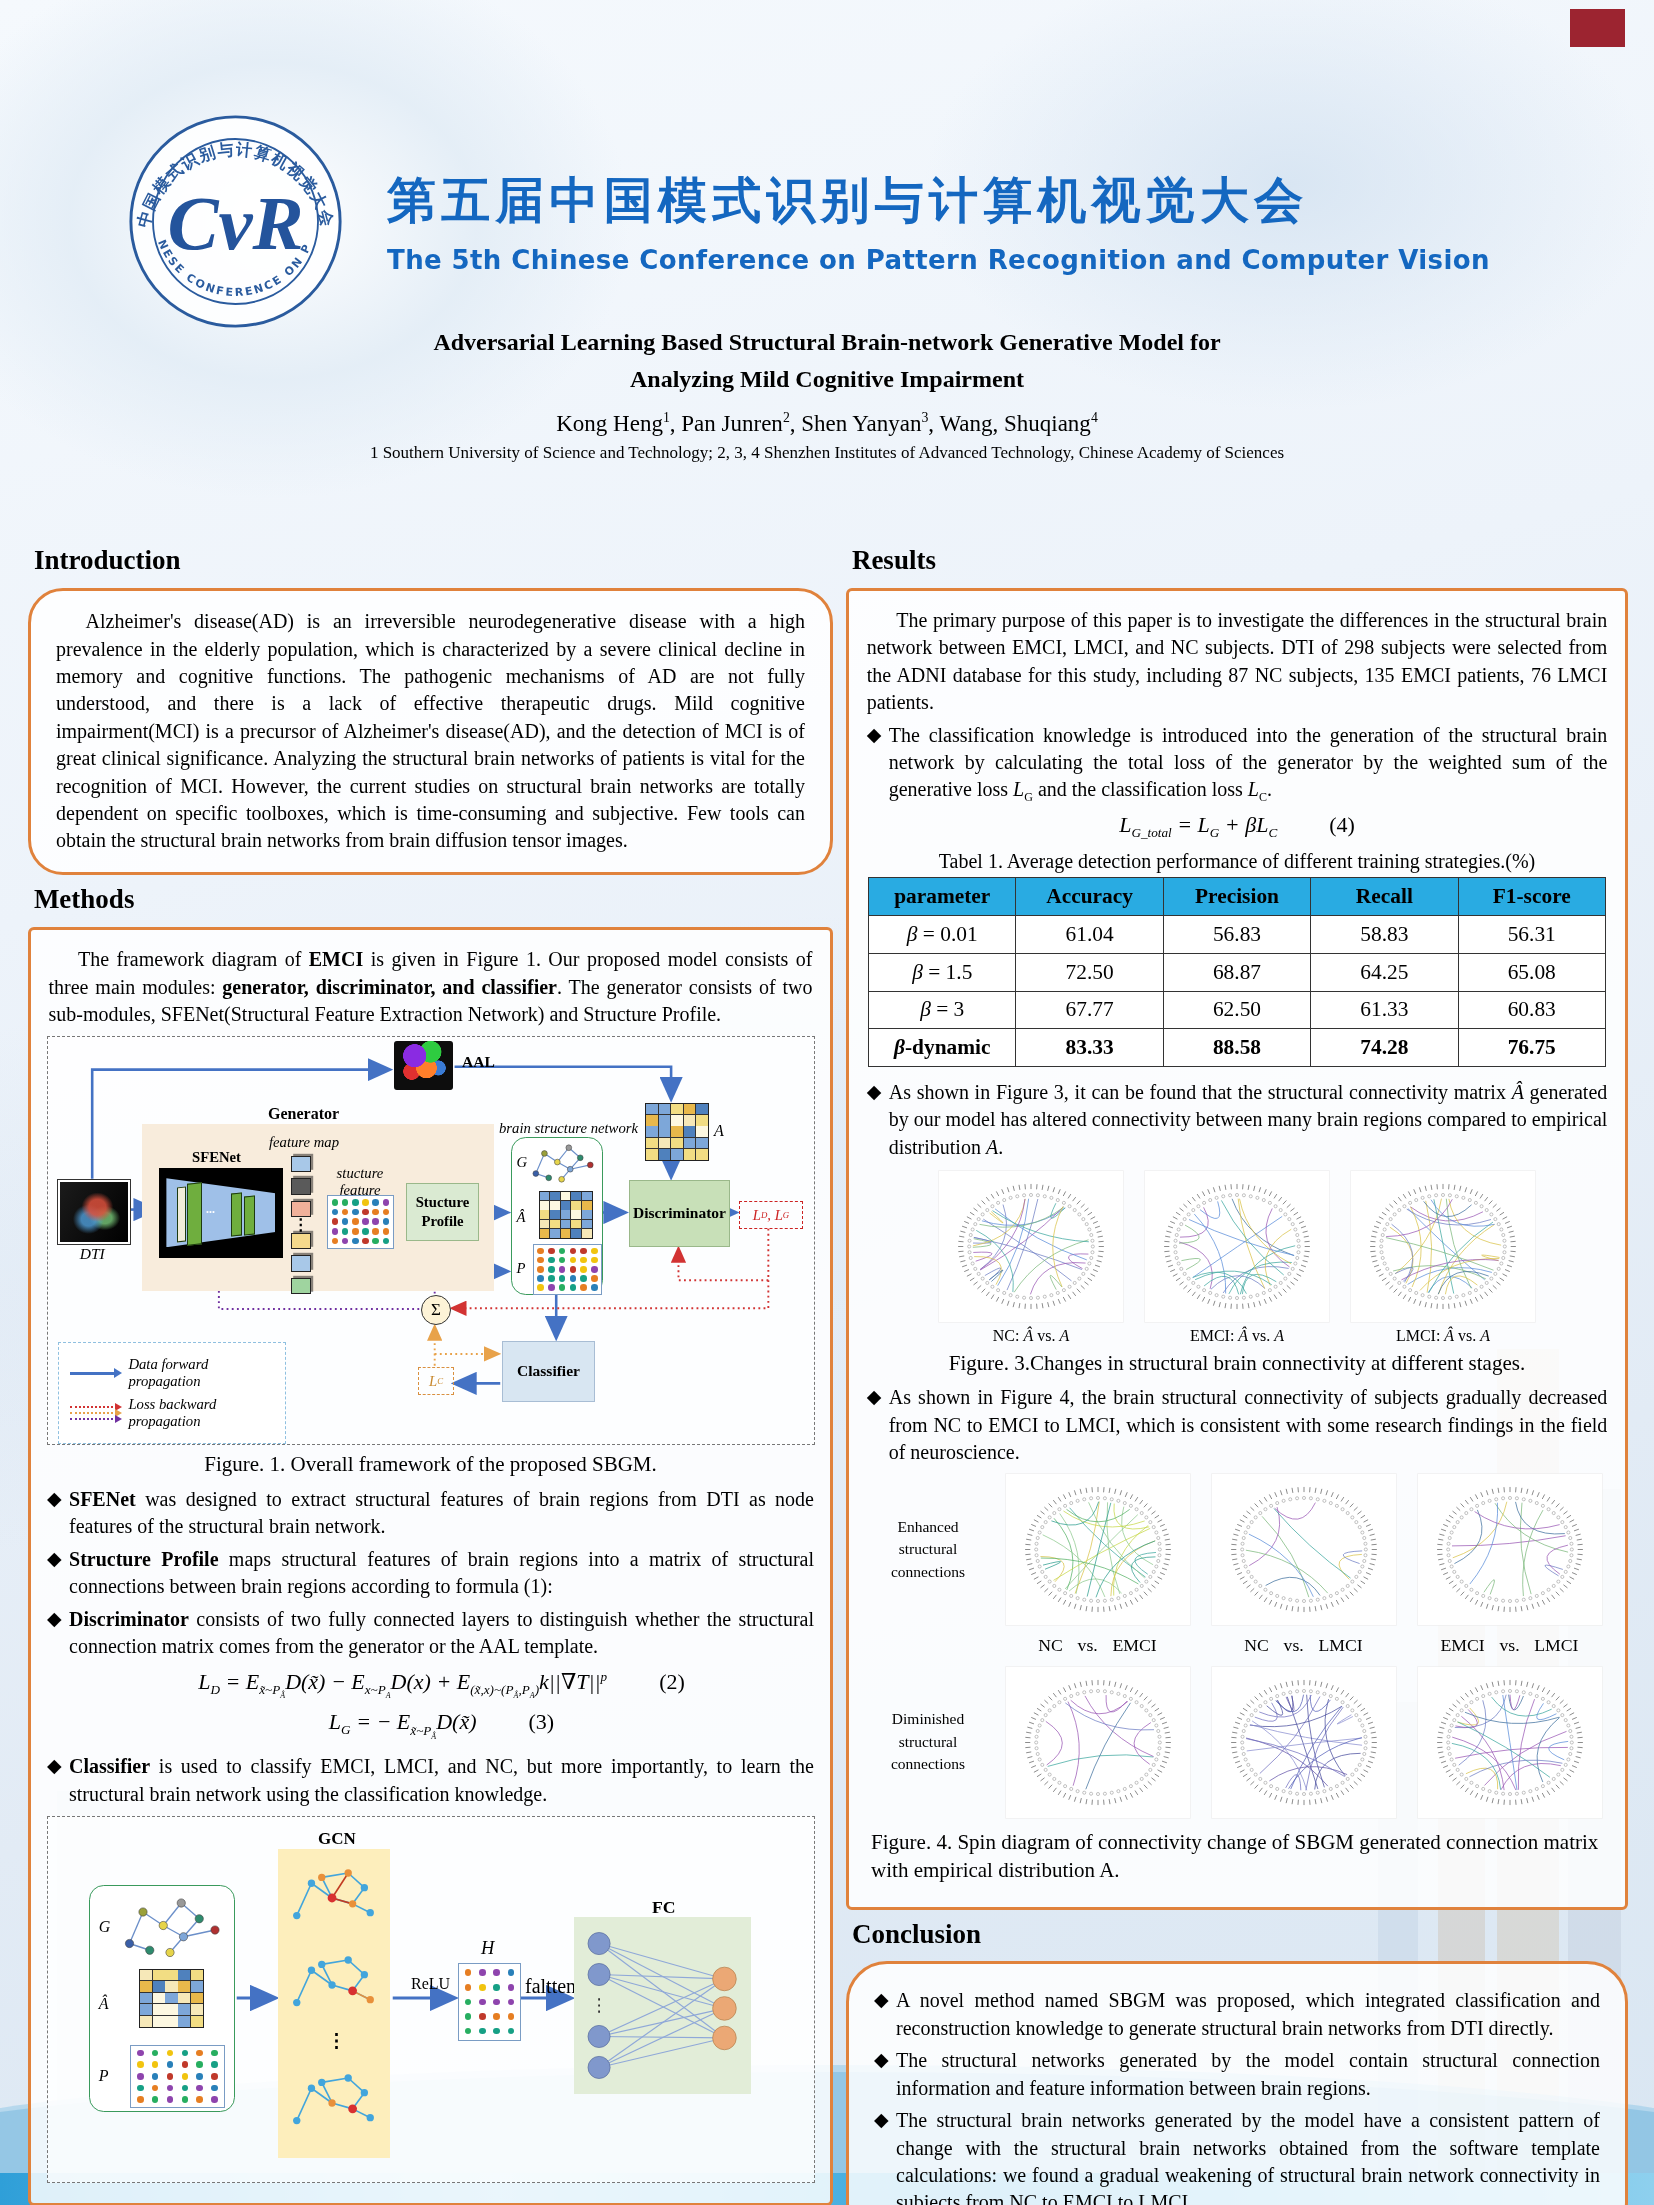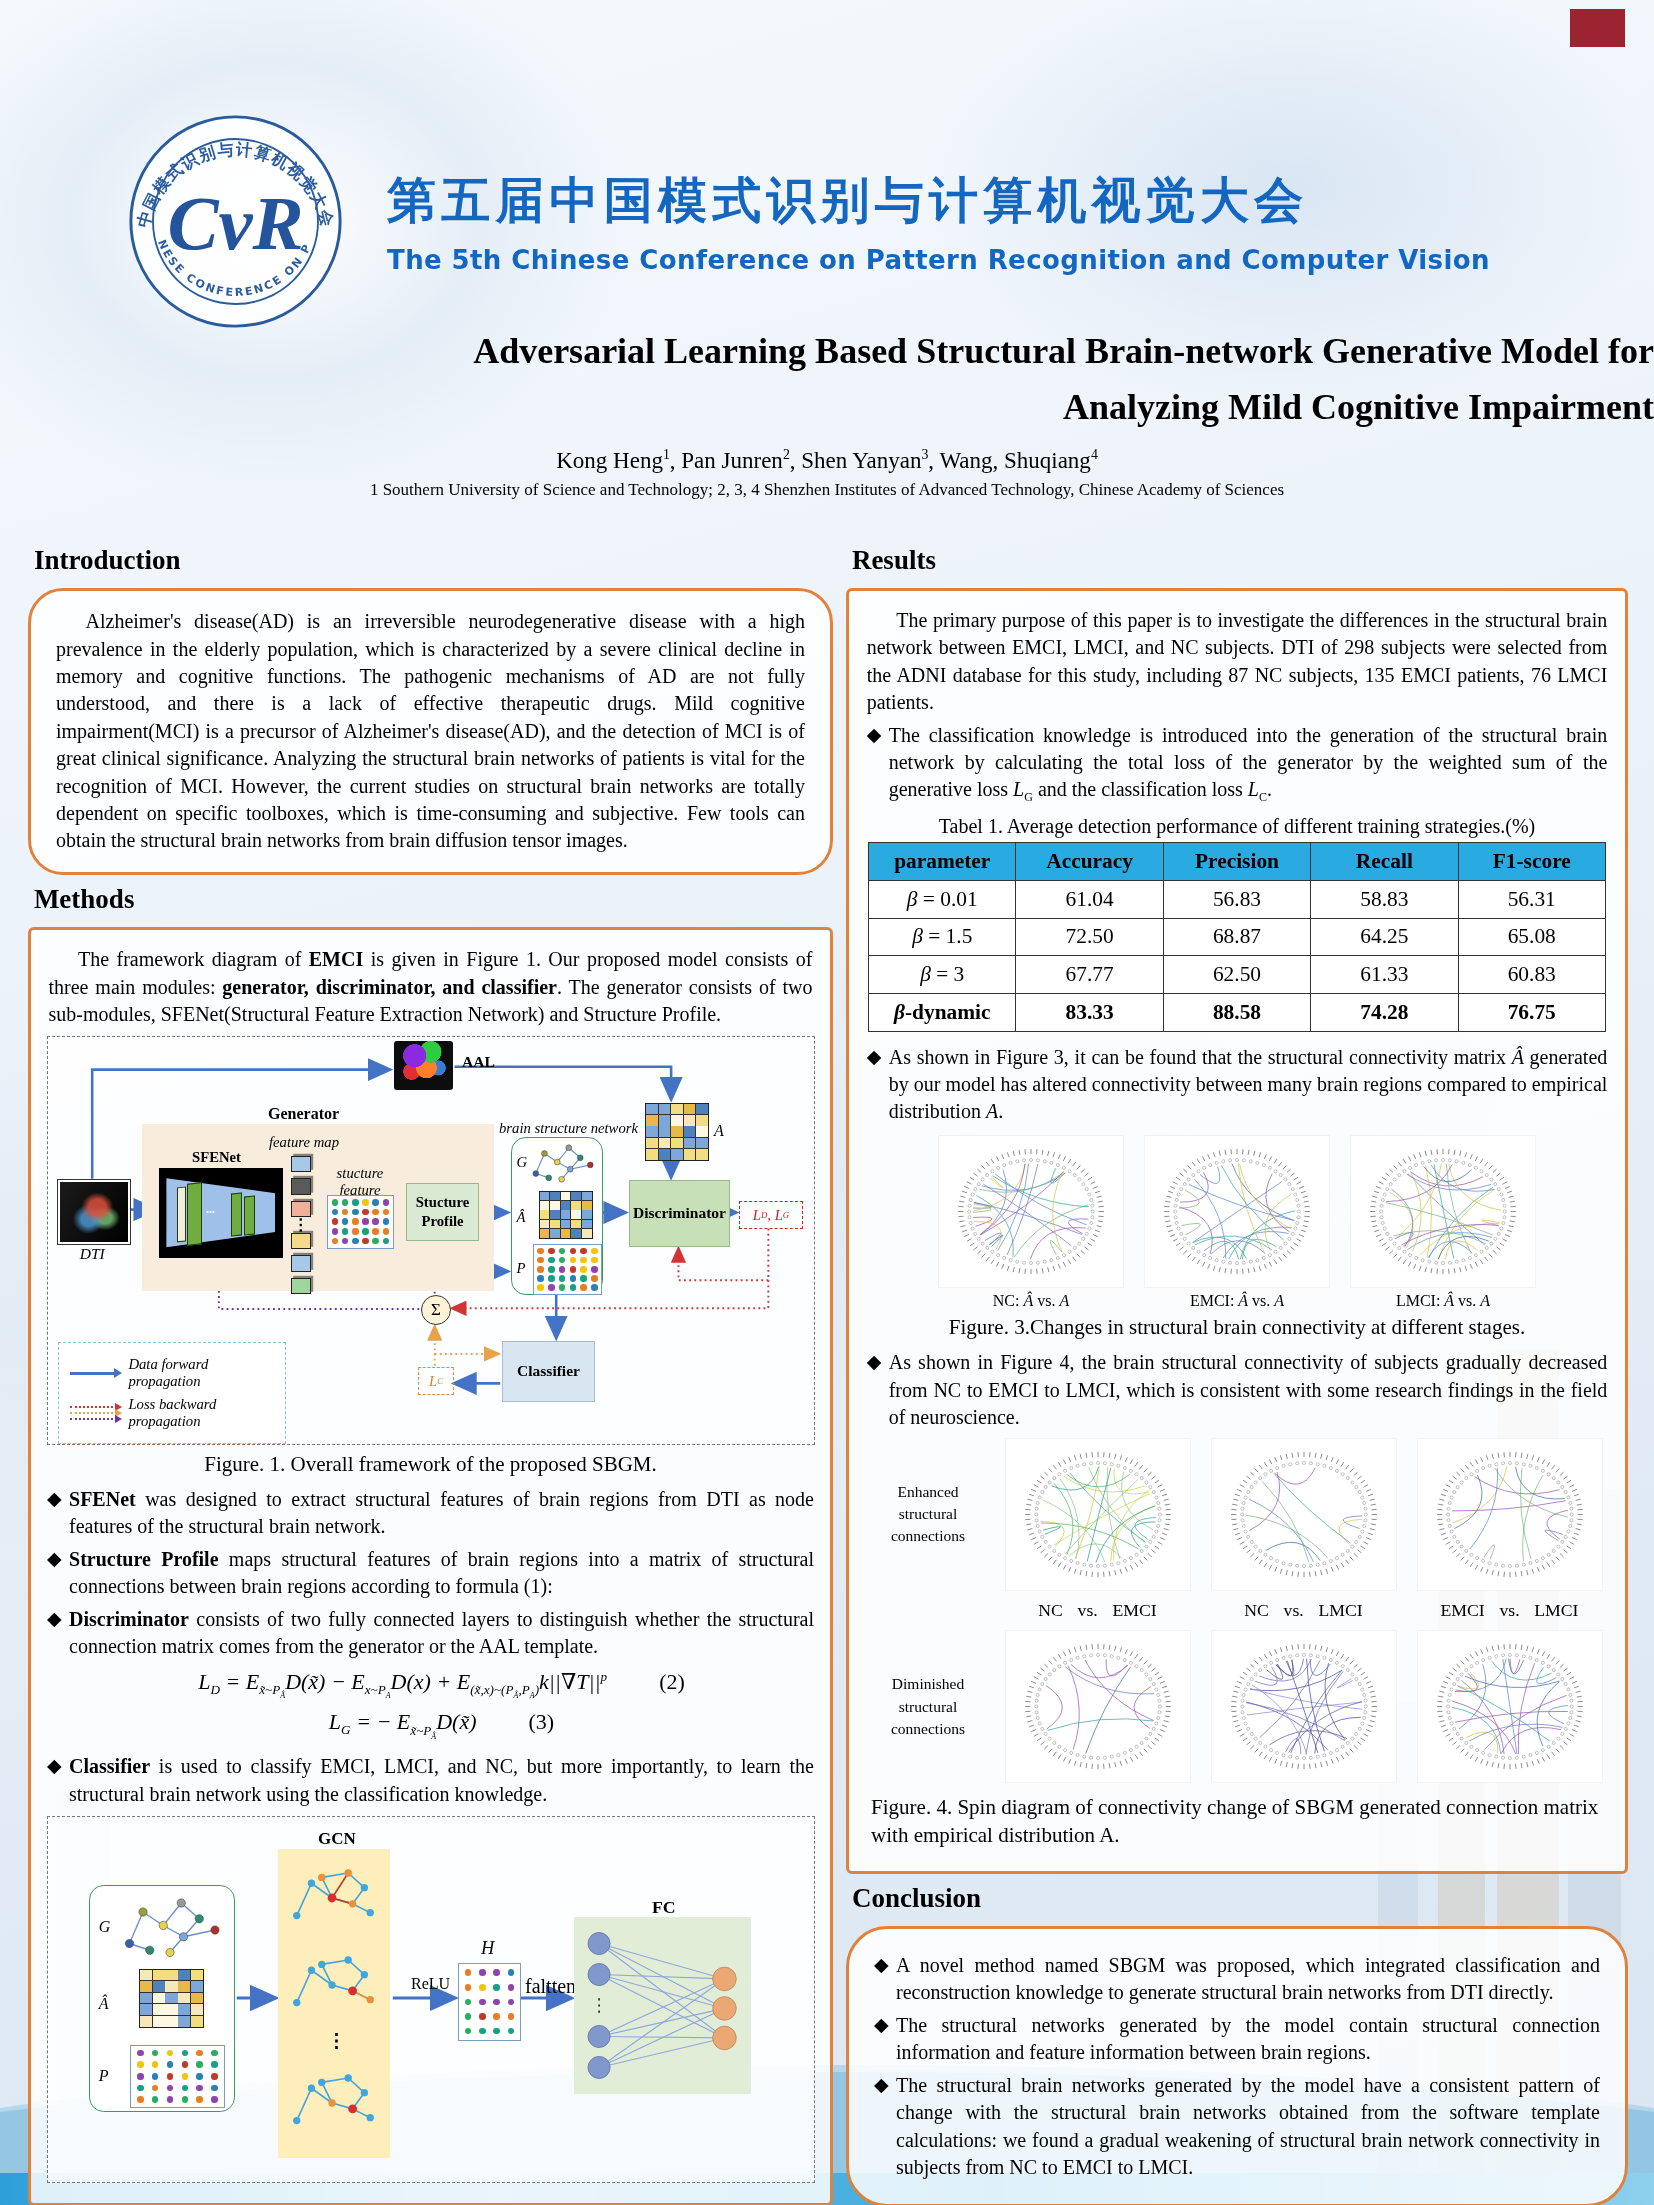--- a/index.html
+++ b/index.html
@@ -16,21 +16,21 @@
   .wave2{left:-15%;bottom:-88px;width:130%;height:221px;border-radius:50%;background:rgba(88,170,215,.35);}
   .bottom-band{left:0;bottom:0;width:100%;height:32px;background:linear-gradient(90deg,#2f9fd8 0%,#7cc4e8 30%,#35a7dd 60%,#8ed0ee 100%);}
   .corner-mark{position:absolute;top:8.8px;right:29.5px;width:55px;height:38px;background:#9c2430;z-index:3;}
   
   .masthead{position:absolute;left:125px;top:111px;display:flex;align-items:center;gap:41px;z-index:2;}
   .logo{width:221px;height:221px;}
   .cn-title{font-family:"DejaVu Sans","Liberation Sans",sans-serif;font-weight:900;font-size:49px;letter-spacing:5.2px;color:#1467c0;}
   .en-title{font-family:"DejaVu Sans","Liberation Sans",sans-serif;font-weight:bold;font-size:26px;color:#1467c0;margin-top:10.3px;letter-spacing:0.4px;}
   
   .titleblock{position:absolute;left:0;top:324px;width:100%;text-align:center;z-index:2;}
-  .ptitle{font-size:36px;font-weight:bold;line-height:1.55;text-align:right;}
+  .ptitle{font-size:24px;font-weight:bold;line-height:1.55;}
   .authors{font-size:23px;margin-top:11.8px;}
   .affil{font-size:17px;margin-top:5.9px;}
   
   .col{position:absolute;top:536px;z-index:2;}
   .col.left{left:28px;width:805px;}
   .col.right{left:846px;width:782px;}
   h2.sec{font-size:27px;font-weight:bold;margin:8.8px 0 11.8px 5.9px;}
   .obox{border:3.7px solid #e0823c;background:rgba(255,255,255,.84);}
   .round{border-radius:35px;}
   .sq{border-radius:5.9px;}
@@ -694,20 +694,24 @@
 
   <div class="col right">
 
     <h2 class="sec">Results</h2>
     <div class="obox sq" style="padding:13.3px 17.7px;">
       <p class="body-text indent" style="margin-top:2.9px;">The primary purpose of this paper is to investigate the differences in the structural brain network between EMCI, LMCI, and NC subjects. DTI of 298 subjects were selected from the ADNI database for this study, including 87 NC subjects, 135 EMCI patients, 76 LMCI patients.</p>
 
       <div class="bullet body-text">
         <span class="diamond">◆</span>
         <div class="btext">The classification knowledge is introduced into the generation of the structural brain network by calculating the total loss of the generator by the weighted sum of the generative loss <i>L</i><sub>G</sub> and the classification loss <i>L</i><sub>C</sub>.</div>
+      </div>
+      <div class="formula-row">
+        <span class="formula">L<sub>G_total</sub> = L<sub>G</sub> + βL<sub>C</sub></span>
+        <span>(4)</span>
       </div>
 
       <div class="tcaption">Tabel 1. Average detection performance of different training strategies.(%)</div>
       <table class="rtable">
         <thead>
           <tr>
             <th>parameter</th>
             <th>Accuracy</th>
             <th>Precision</th>
             <th>Recall</th>

